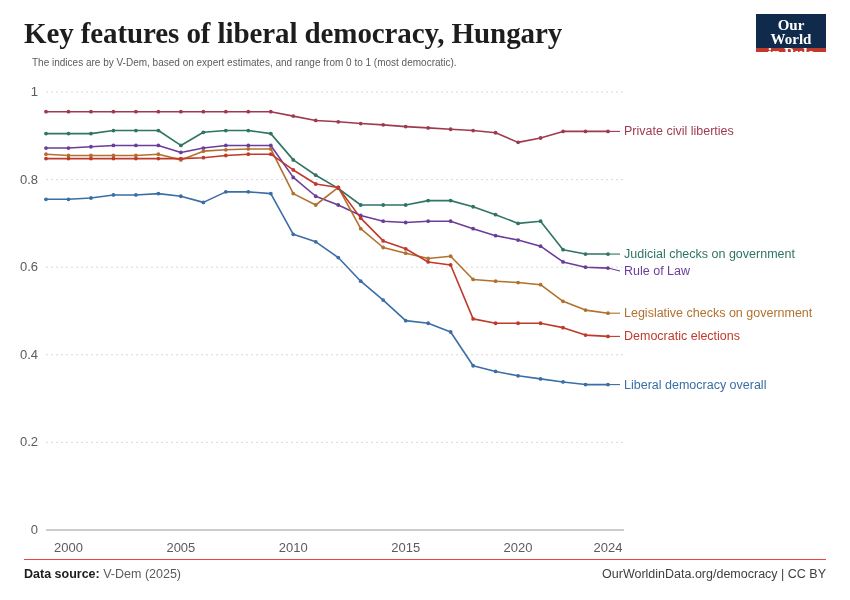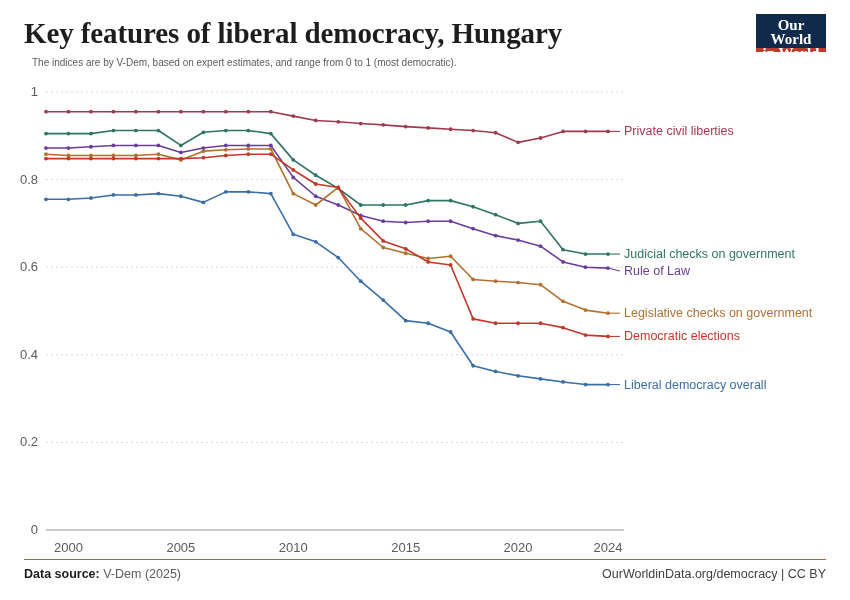--- a/index.html
+++ b/index.html
@@ -108,21 +108,21 @@
 </head>
 <body>
 
 <div class="page">
 
   <div class="header">
     <h1 class="title">Key features of liberal democracy, Hungary</h1>
     <p class="subtitle">The indices are by V-Dem, based on expert estimates, and range from 0 to 1 (most democratic).</p>
     <div class="owid-logo">
       <div>Our World</div>
-      <div>in World</div>
+      <div>in Rule</div>
     </div>
   </div>
 
   <div class="chart-area">
     <svg class="chart" id="chart-svg" width="850" height="480" viewBox="0 0 850 480">
         <line x1="46" y1="452" x2="624" y2="452" class="axisline"></line>
         <text x="38" y="456" text-anchor="end" class="axis-label">0</text>
         <line x1="46" y1="364.4" x2="624" y2="364.4" class="gridline"></line>
         <text x="38" y="368.4" text-anchor="end" class="axis-label">0.2</text>
         <line x1="46" y1="276.79999999999995" x2="624" y2="276.79999999999995" class="gridline"></line>

